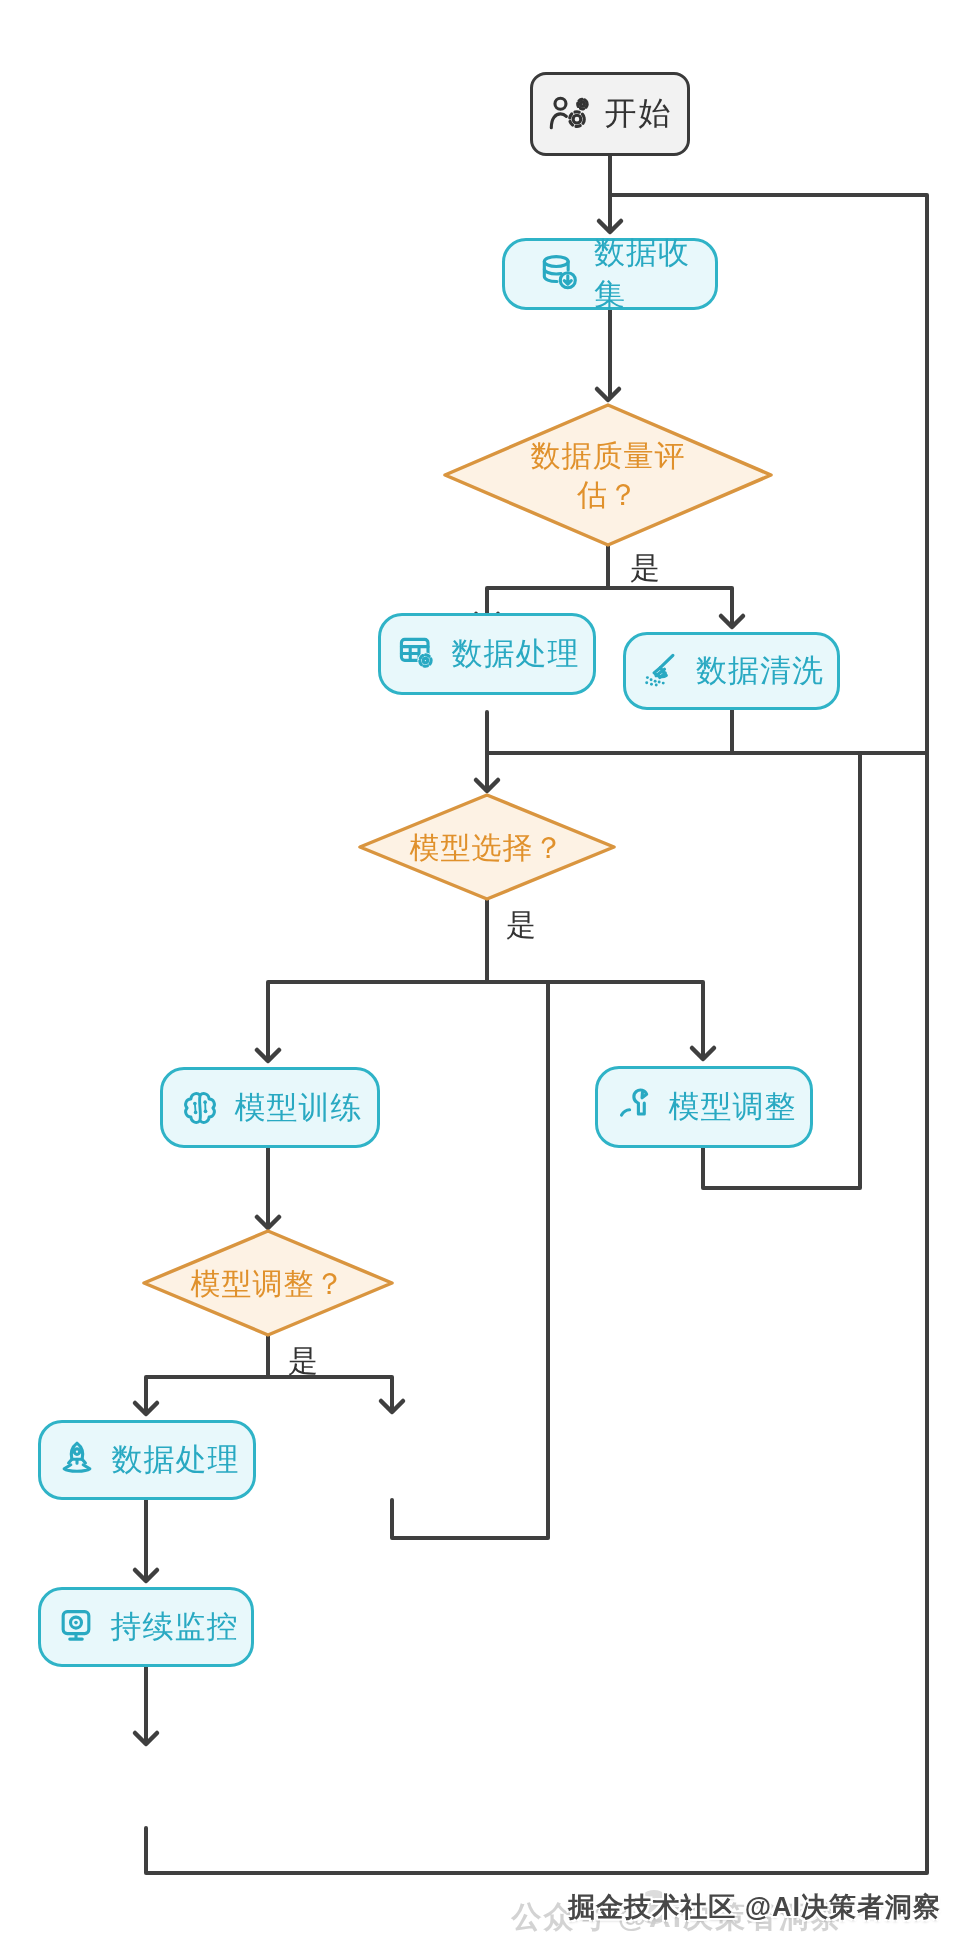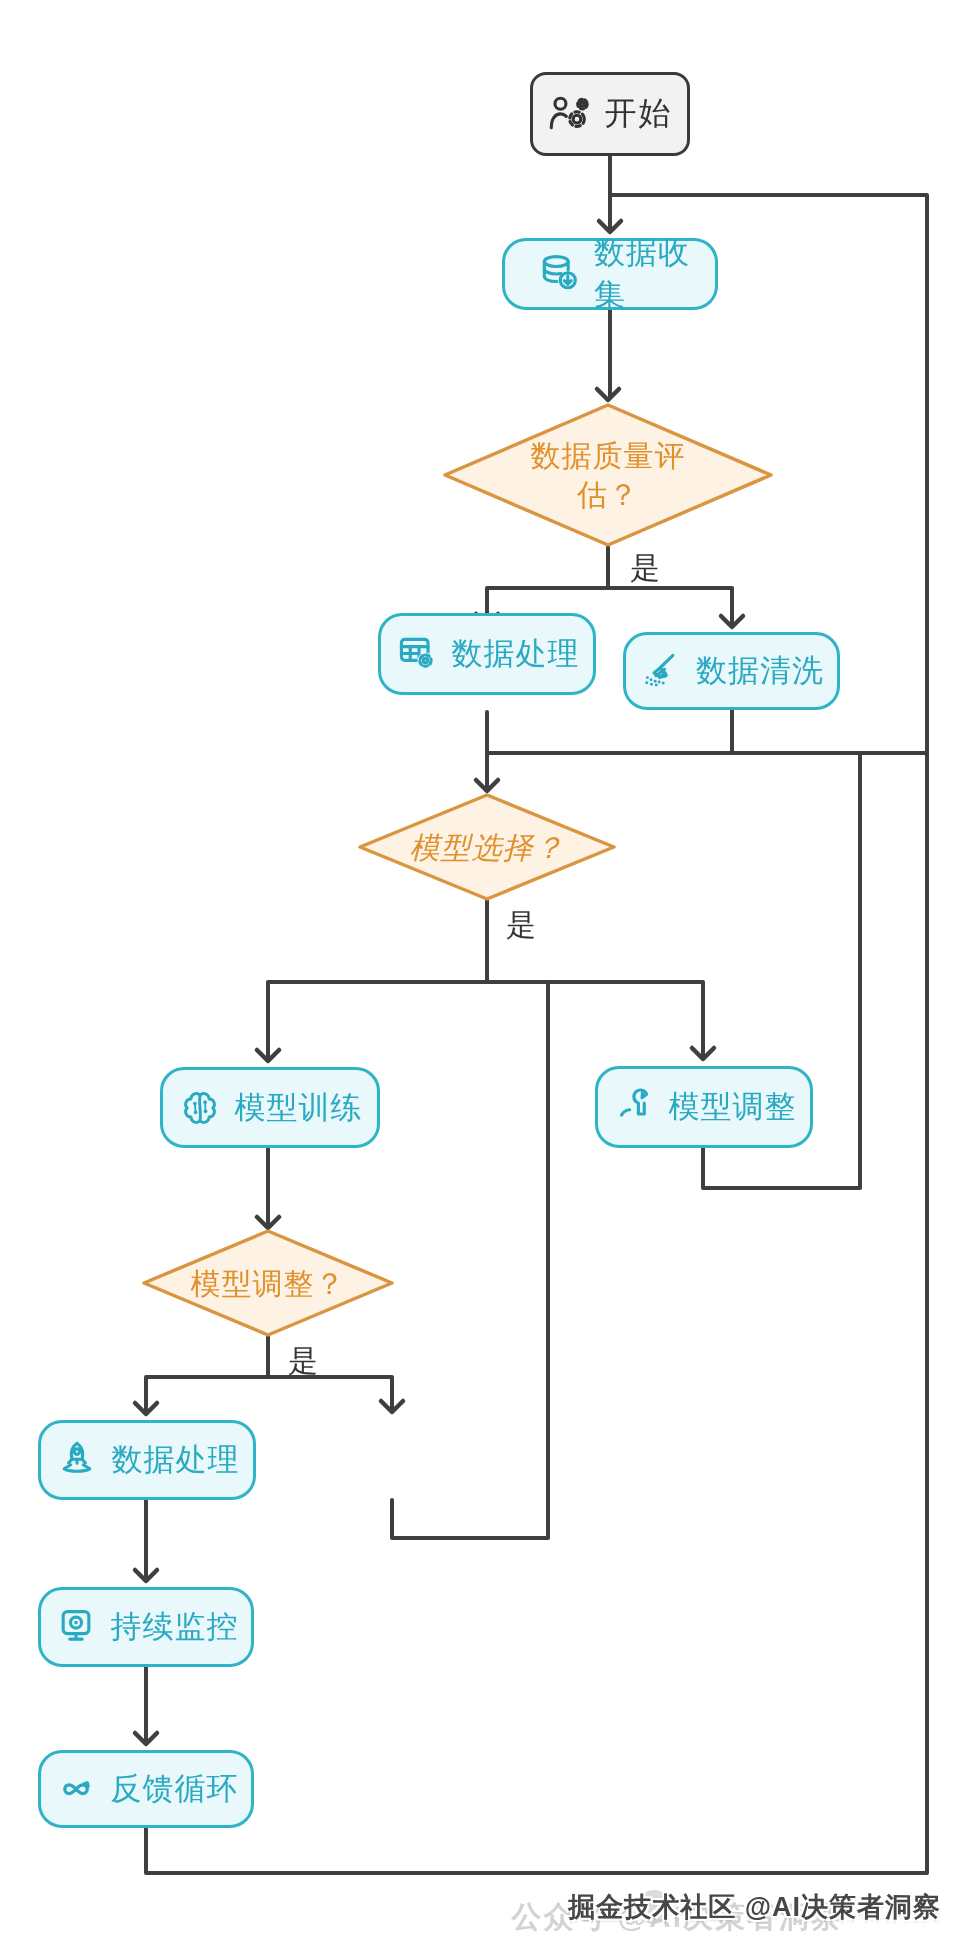--- a/index.html
+++ b/index.html
@@ -94,21 +94,21 @@
     </g>
 
     <g fill="#fdf2e4" stroke="#d9953f" stroke-width="3.5" stroke-linejoin="round">
       <polygon points="608,405 771,475 608,545 445,475"></polygon>
       <polygon points="487,795 614,847 487,899 360,847"></polygon>
       <polygon points="268,1231 392,1283 268,1335 144,1283"></polygon>
     </g>
   </svg>
 
   <div class="dlabel" style="left:523px;top:420px;width:170px;height:110px;">数据质量评估？</div>
-  <div class="dlabel" style="left:377px;top:829px;width:220px;height:36px;font-style:italic;">模型选择？</div>
+  <div class="dlabel" style="left:377px;top:829px;width:220px;height:36px;">模型选择？</div>
   <div class="dlabel" style="left:158px;top:1265px;width:220px;height:36px;">模型调整？</div>
 
   <div class="yes" style="left:630px;top:548px;">是</div>
   <div class="yes" style="left:506px;top:905px;">是</div>
   <div class="yes" style="left:288px;top:1341px;">是</div>
 
   <div class="node start" style="left:530px;top:72px;width:160px;height:84px;">
     <span class="nicon">
       <svg width="44" height="44" viewBox="0 0 24 24" stroke="#333" stroke-width="1.7" fill="none" stroke-linecap="round" stroke-linejoin="round">
         <circle cx="6.8" cy="6.4" r="3"></circle>
@@ -218,28 +218,18 @@
       <svg width="44" height="44" viewBox="0 0 24 24" stroke="currentColor" stroke-width="1.7" fill="none" stroke-linecap="round" stroke-linejoin="round">
         <rect x="5" y="3.6" width="14" height="12" rx="2.2"></rect>
         <circle cx="12" cy="9.6" r="3"></circle>
         <circle cx="12" cy="9.6" r="1" fill="currentColor" stroke="none"></circle>
         <path d="M12,15.6 V18.6 M8.6,18.6 H15.4"></path>
       </svg>
     </span>
     <span class="nlabel">持续监控</span>
   </div>
 
-  <div class="node process" style="left:38px;top:1750px;width:216px;height:78px;">
-    <span class="nicon">
-      <svg width="44" height="44" viewBox="0 0 24 24" stroke="currentColor" stroke-width="1.8" fill="none" stroke-linecap="round" stroke-linejoin="round">
-        <path d="M8.3,9.7 c-3.2,0 -3.2,4.8 0,4.8 c1.5,0 2.4-1.1 3.7-2.4 c1.3-1.3 2.2-2.4 3.7-2.4
-                 c3.2,0 3.2,4.8 0,4.8 c-1.5,0-2.4-1.1-3.7-2.4 c-1.3-1.3-2.2-2.4-3.7-2.4"></path>
-        <path d="M16.4,9.2 l1.8-0.5 0.4,1.8"></path>
-      </svg>
-    </span>
-    <span class="nlabel">反馈循环</span>
-  </div>
 
   <div class="wm-blob"></div>
   <div class="wm-ghost">公众号 @AI决策者洞察</div>
   <div class="wm-main">掘金技术社区 @AI决策者洞察</div>
 
 </div>
 
 </body></html>

